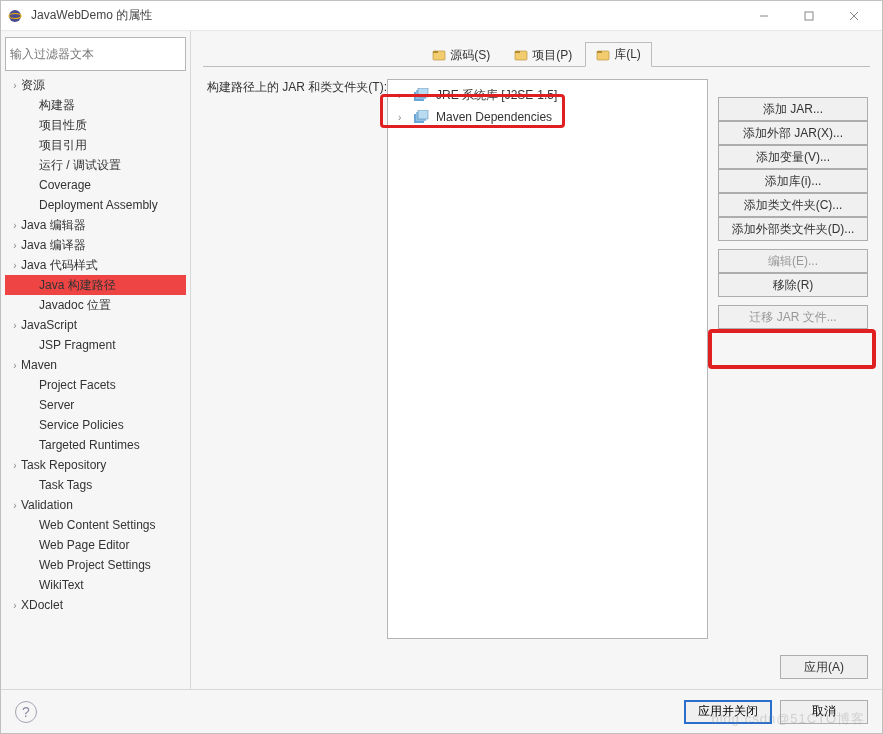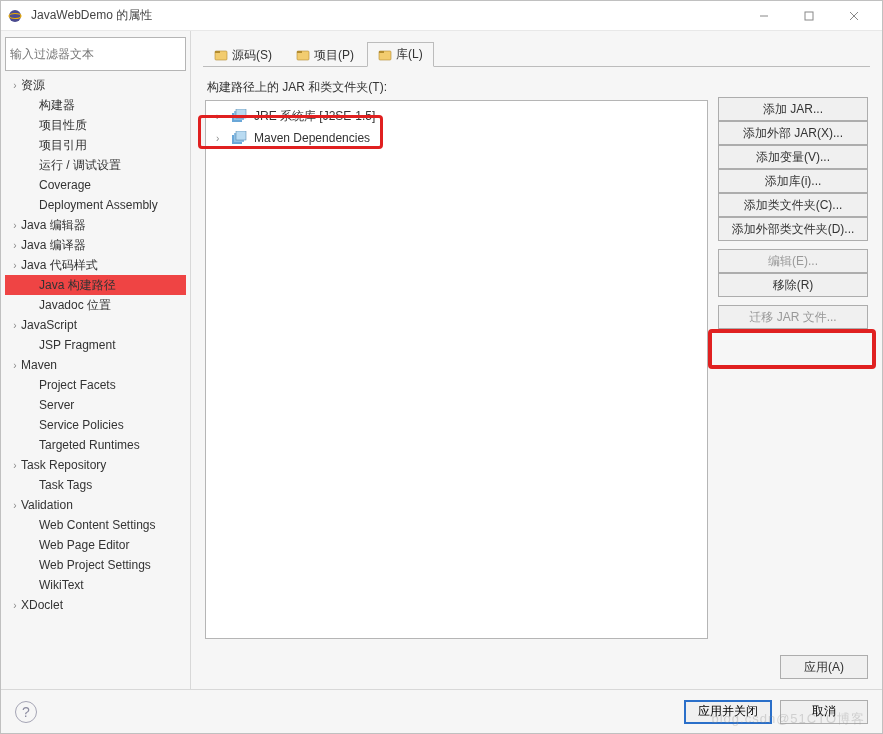--- a/index.html
+++ b/index.html
@@ -25,27 +25,27 @@
     .tree-item .label { white-space: nowrap; }
     
     .main { flex: 1; display: flex; flex-direction: column; background: #f6f6f6; }
     .warning-bar { height: 34px; display: flex; align-items: center; padding: 0 12px; border-bottom: 1px solid #e5e5e5; }
     .warn-icon { width: 16px; height: 16px; margin-right: 6px; }
     .warn-text { flex: 1; color: #333; }
     .nav-arrows { display: flex; gap: 6px; color: #aaa; }
     .nav-arrows span { cursor: pointer; }
     
     .tab-area { padding: 10px 12px 6px 12px; }
-    .tabs { display: flex; gap: 2px; border-bottom: 1px solid #bcbcbc; }
+    .tabs { display: flex; gap: 2px; border-bottom: 1px solid #bcbcbc; justify-content: center; }
     .tab { display: flex; align-items: center; gap: 4px; padding: 3px 10px; border: 1px solid transparent; border-bottom: none; cursor: pointer; position: relative; top: 1px; color: #333; }
     .tab.active { background: #f6f6f6; border-color: #bcbcbc; border-bottom: 1px solid #f6f6f6; }
     .tab .tab-icon { width: 14px; height: 14px; }
     
     .content { flex: 1; display: flex; padding: 6px 14px 10px 14px; gap: 10px; }
-    .content-left { flex: 1; display: flex; flex-direction: column; }
+    .content-left { flex: 1; display: flex; flex-direction: row; }
     .section-label { color: #333; margin-bottom: 4px; padding-left: 2px; }
     .listbox { flex: 1; background: #fff; border: 1px solid #b5b5b5; padding: 4px; position: relative; }
     .lib-item { display: flex; align-items: center; height: 22px; gap: 6px; padding-left: 6px; }
     .lib-item .chev { width: 10px; color: #888; font-size: 10px; }
     .lib-item .lib-icon { width: 16px; height: 14px; }
     .lib-item .lib-text { color: #333; }
     .highlight-red { position: absolute; border: 3px solid #e02020; border-radius: 4px; pointer-events: none; }
     .highlight-red.h1 { left: -8px; top: 14px; width: 185px; height: 34px; }
     
     .button-col { width: 150px; display: flex; flex-direction: column; padding-top: 18px; position: relative; }

